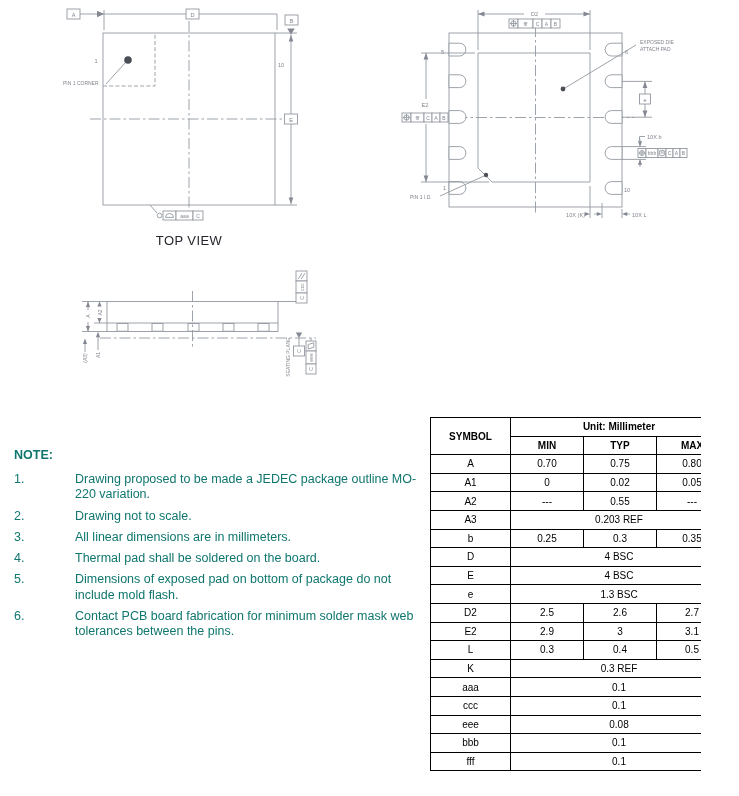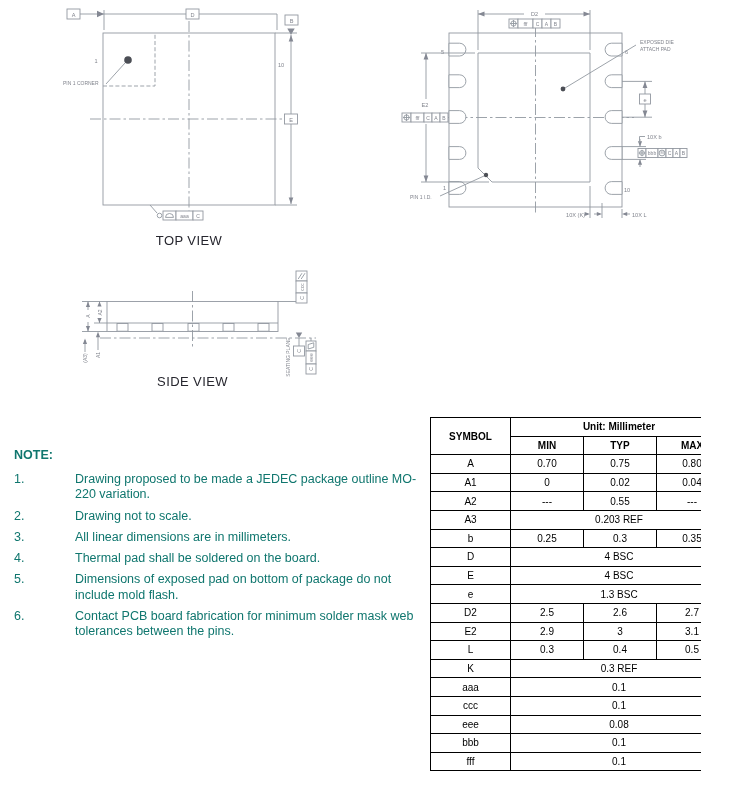--- a/index.html
+++ b/index.html
@@ -254,21 +254,20 @@
       <rect class="dbox" x="306" y="341" width="10" height="10"></rect>
       <polygon class="dln" points="308.2,349 308.2,344.5 313.8,342.8 313.8,347.3"></polygon>
       <rect class="dbox" x="306" y="351" width="10" height="13"></rect>
       <text class="dtx2" transform="rotate(-90 311 357.5) translate(0 2)" x="311" y="357.5" text-anchor="middle">eee</text>
       <rect class="dbox" x="306" y="364" width="10" height="10"></rect>
       <text class="dtx2" transform="rotate(-90 311 369) translate(0 2)" x="311" y="369" text-anchor="middle">C</text>
     </g>
   </svg>
 
   <div class="view-title" style="left:103px;top:233px;width:172px;">TOP VIEW</div>
-  <div class="view-title" style="left:107px;top:374px;width:171px;">SIDE VIEW</div>
 
   <div class="notes">
     <div class="notes-heading">NOTE:</div>
     <div>
         <div class="note-item">
           <span class="note-num">1.</span>
           <span class="note-text">Drawing proposed to be made a JEDEC package outline MO-220 variation.</span>
         </div>
         <div class="note-item">
           <span class="note-num">2.</span>
@@ -315,21 +314,21 @@
         <tr>
           <td>A</td>
           <td>0.70</td>
           <td>0.75</td>
           <td>0.80</td>
         </tr>
         <tr>
           <td>A1</td>
           <td>0</td>
           <td>0.02</td>
-          <td>0.04</td>
+          <td>0.05</td>
         </tr>
         <tr>
           <td>A2</td>
           <td>---</td>
           <td>0.55</td>
           <td>---</td>
         </tr>
         <tr>
           <td>A3</td>
           <td colspan="3">0.203 REF</td>

